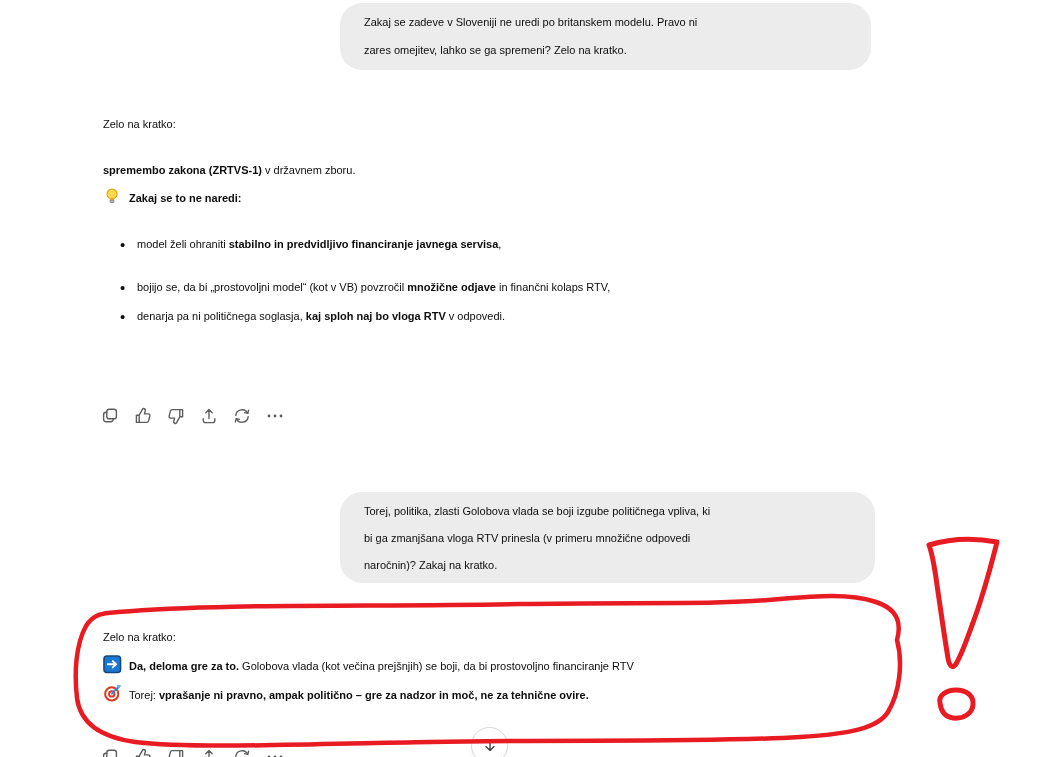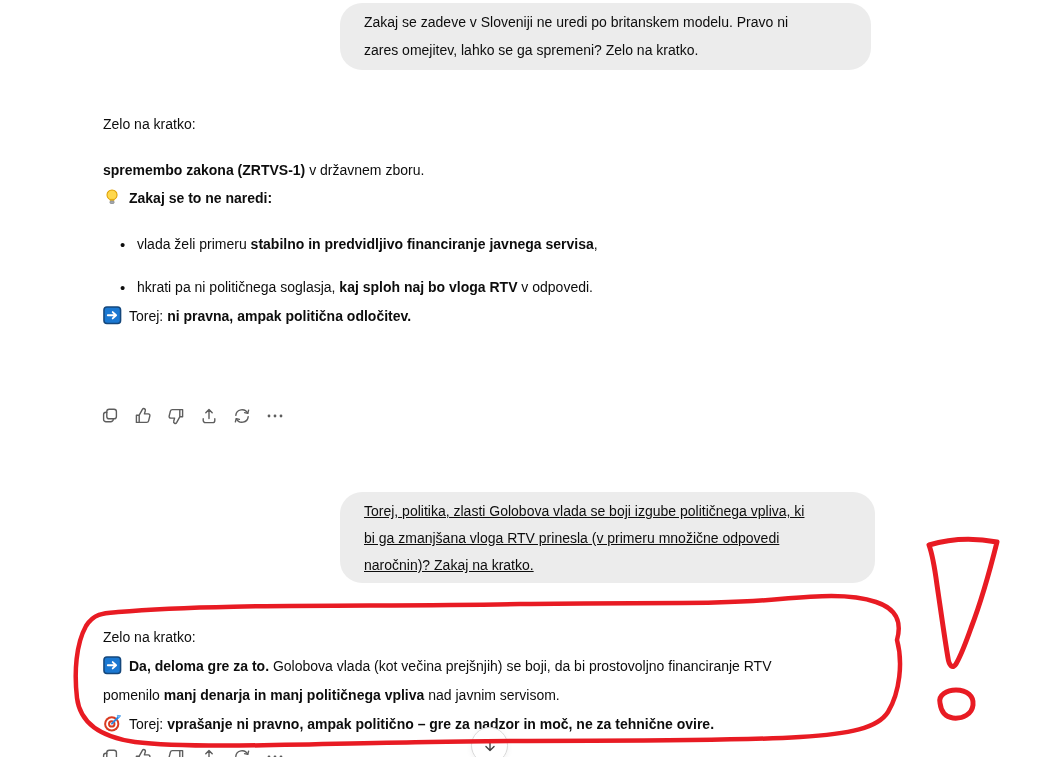--- a/index.html
+++ b/index.html
@@ -1,23 +1,23 @@
 <!DOCTYPE html>
 <html><head>
 <meta charset="utf-8">
 <style>
   html,body{margin:0;padding:0;background:#fff;}
   .canvas{position:relative;width:1052px;height:757px;background:#ffffff;overflow:hidden;
-          font-family:"Liberation Sans",sans-serif;color:#0d0d0d;font-size:14px;}
+          font-family:"Liberation Sans",sans-serif;color:#0d0d0d;font-size:11px;}
 
   
   .bubble{position:absolute;background:#ececec;border-radius:22px;padding:6px 24px;box-sizing:border-box;}
   .bubble .line{line-height:27.5px;white-space:nowrap;}
   #bubble1{left:340px;top:3px;width:531px;height:67px;}
-  #bubble2{left:340px;top:492px;width:535px;height:91px;padding-top:6px;text-decoration:underline;}
+  #bubble2{left:340px;top:492px;width:535px;height:91px;padding-top:6px;}
   #bubble2 .line{line-height:27px;}
 
   
   .resp{position:absolute;left:103px;}
   #resp1{top:110px;}
   #resp2{top:623px;}
   .resp .line{height:28px;line-height:28px;white-space:nowrap;position:relative;}
   #resp1 .line:nth-child(1){margin-bottom:18px;}
   #resp1 .line:nth-child(3){margin-bottom:18px;}
   #resp1 .line:nth-child(4){margin-bottom:14px;}
@@ -60,26 +60,23 @@
     </div>
 
   <div class="resp" id="resp1">
       <div class="line"><span>Zelo na kratko:</span></div>
       <div class="line"><span class="b">spremembo zakona (ZRTVS-1)</span><span> v državnem zboru.</span></div>
       <div class="line"><span class="emoji"><svg viewBox="0 0 20 20">
             <circle cx="9.5" cy="7.3" r="5.3" fill="#ffd84d" stroke="#dd9f00" stroke-width="1.1"></circle>
             <path d="M7.6 12 h3.8 v1.5 h-3.8 z" fill="#ffd84d" stroke="#dd9f00" stroke-width="0.8"></path>
             <rect x="7.3" y="13.7" width="4.4" height="2.6" rx="1" fill="#a7abb0" stroke="#83878c" stroke-width="0.8"></rect>
           </svg></span><span class="b">Zakaj se to ne naredi:</span></div>
-      <div class="line bullet"><span>vlada želi primeru </span><span class="b">stabilno in predvidljivo financiranje javnega servisa</span><span>,</span></div>
-      <div class="line bullet"><span>hkrati pa ni političnega soglasja, </span><span class="b">kaj sploh naj bo vloga RTV</span><span> v odpovedi.</span></div>
-      <div class="line"><span class="emoji"><svg viewBox="0 0 20 20">
-            <rect x="1" y="1" width="17.5" height="17.5" rx="3.2" fill="#1a78d2" stroke="#14477c" stroke-width="1.6"></rect>
-            <path d="M5 9.75 H13.2 M10.2 6.4 L13.8 9.75 L10.2 13.1" fill="none" stroke="#fff" stroke-width="1.9" stroke-linecap="round" stroke-linejoin="round"></path>
-          </svg></span><span>Torej: </span><span class="b">ni pravna, ampak politična odločitev.</span></div>
+      <div class="line bullet"><span>model želi ohraniti </span><span class="b">stabilno in predvidljivo financiranje javnega servisa</span><span>,</span></div>
+      <div class="line bullet"><span>bojijo se, da bi „prostovoljni model“ (kot v VB) povzročil </span><span class="b">množične odjave</span><span> in finančni kolaps RTV,</span></div>
+      <div class="line bullet"><span>denarja pa ni političnega soglasja, </span><span class="b">kaj sploh naj bo vloga RTV</span><span> v odpovedi.</span></div>
     </div>
 
   <div class="action-bar" id="actions1">
       <button class="abtn"><span><svg viewBox="0 0 20 20" fill="none" stroke="#5d5d5d" stroke-width="1.4" stroke-linecap="round" stroke-linejoin="round">
             <rect x="6.8" y="3.2" width="9.6" height="9.6" rx="2.4"></rect>
             <path d="M13.2 12.8 v0.6 a2.4 2.4 0 0 1 -2.4 2.4 H6 a2.4 2.4 0 0 1 -2.4 -2.4 V8.6 A2.4 2.4 0 0 1 6 6.2 h0.8"></path>
           </svg></span></button>
       <button class="abtn"><span><svg viewBox="0 0 20 20" fill="none" stroke="#5d5d5d" stroke-width="1.4" stroke-linecap="round" stroke-linejoin="round">
             <path d="M6.2 9.2 L9.4 3.4 a1.6 1.6 0 0 1 2.9 1.3 l-.9 3.2 h3.9 a1.6 1.6 0 0 1 1.55 2 l-1.25 5 a2 2 0 0 1 -1.95 1.5 H6.2 M6.2 9.2 H3.4 v7.2 h2.8 V9.2 Z"></path>
           </svg></span></button>
@@ -107,21 +104,20 @@
       <div class="line"><span>bi ga zmanjšana vloga RTV prinesla (v primeru množične odpovedi</span></div>
       <div class="line"><span>naročnin)? Zakaj na kratko.</span></div>
     </div>
 
   <div class="resp" id="resp2">
       <div class="line"><span>Zelo na kratko:</span></div>
       <div class="line"><span class="emoji"><svg viewBox="0 0 20 20">
             <rect x="1" y="1" width="17.5" height="17.5" rx="3.2" fill="#1a78d2" stroke="#14477c" stroke-width="1.6"></rect>
             <path d="M5 9.75 H13.2 M10.2 6.4 L13.8 9.75 L10.2 13.1" fill="none" stroke="#fff" stroke-width="1.9" stroke-linecap="round" stroke-linejoin="round"></path>
           </svg></span><span class="b">Da, deloma gre za to.</span><span> Golobova vlada (kot večina prejšnjih) se boji, da bi prostovoljno financiranje RTV</span></div>
-      <div class="line"><span>pomenilo </span><span class="b">manj denarja in manj političnega vpliva</span><span> nad javnim servisom.</span></div>
       <div class="line"><span class="emoji"><svg viewBox="0 0 20 20">
             <circle cx="9.2" cy="10.4" r="8" fill="#d93a21"></circle>
             <circle cx="9.2" cy="10.4" r="5.9" fill="#ffffff"></circle>
             <circle cx="9.2" cy="10.4" r="3.9" fill="#d93a21"></circle>
             <circle cx="9.2" cy="10.4" r="1.8" fill="#ffffff"></circle>
             <path d="M16.8 2.6 L9.4 10.2" stroke="#2b8ae2" stroke-width="2" stroke-linecap="round"></path>
             <path d="M15 1.4 l3.8 0.5 -2.7 2.7 z" fill="#7fc3ff" stroke="#2b8ae2" stroke-width="0.6"></path>
           </svg></span><span>Torej: </span><span class="b">vprašanje ni pravno, ampak politično – gre za nadzor in moč, ne za tehnične ovire.</span></div>
     </div>
 

